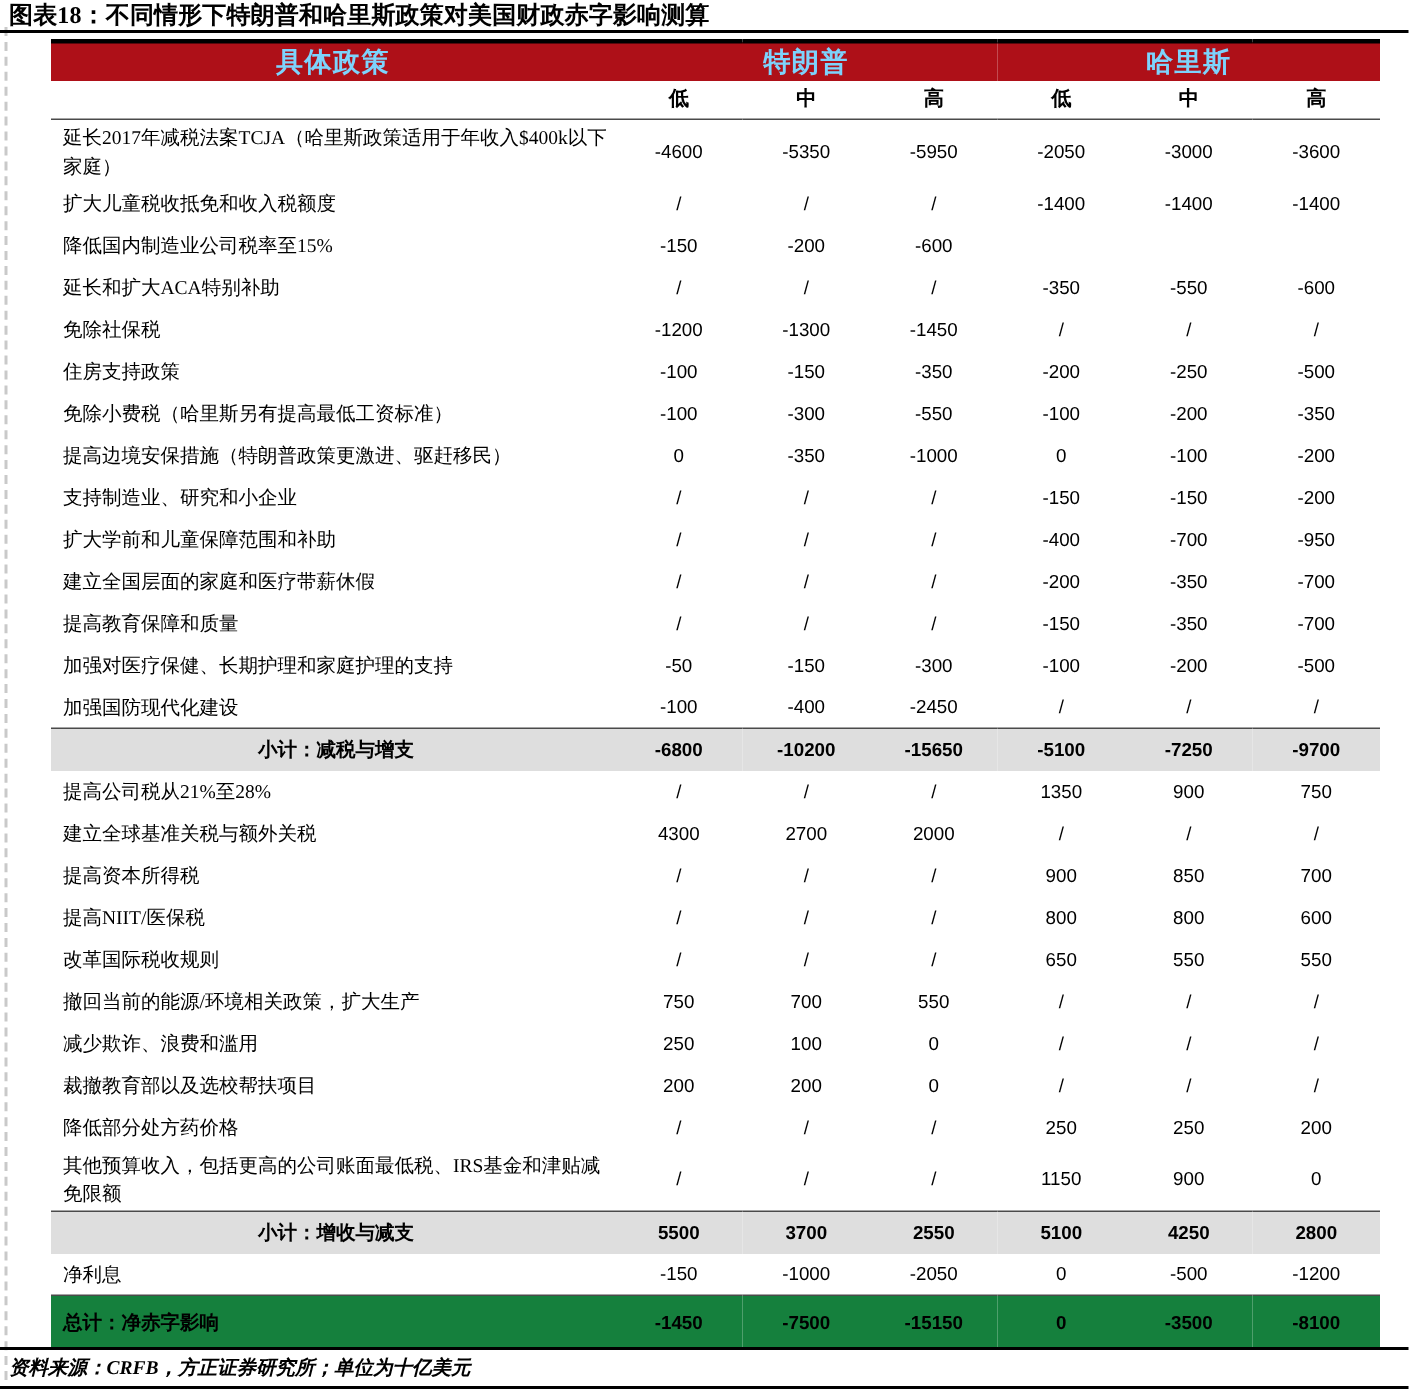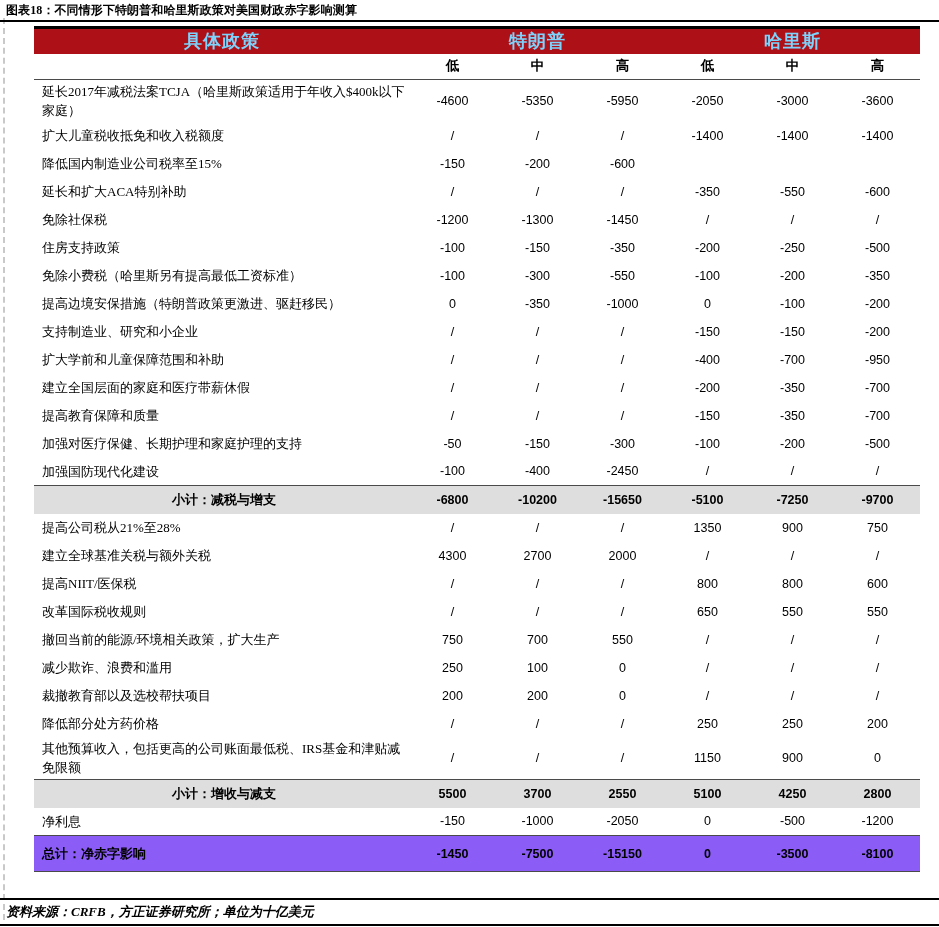--- a/index.html
+++ b/index.html
@@ -28,21 +28,21 @@
     border-left: 2px dashed #c9c9c9;
   }
 
   
   #figure-title {
     position: absolute;
     left: 6px;
     top: 0px;
     height: 21px;
     line-height: 21px;
-    font-size: 12px;
+    font-size: 16px;
     font-weight: bold;
     letter-spacing: 0.1px;
     white-space: nowrap;
   }
   #title-rule {
     position: absolute;
     left: 0px;
     top: 20px;
     width: 939px;
     height: 0;
@@ -111,21 +111,21 @@
     background: #dedede;
     font-weight: bold;
     height: 28px;
     border-top: 1.5px solid #4a4a4a;
     text-align: center;
   }
   tr.subtotal > td.policy { font-size: 13px; }
   tr.subtotal > td.num { font-size: 12.5px; font-weight: bold; }
 
   tr.total > td {
-    background: #8b5cf6;
+    background: #15803d;
     font-weight: bold;
     height: 36px;
     border-top: 1.5px solid #4a4a4a;
     border-bottom: 1.5px solid #4a4a4a;
   }
   tr.total > td.policy { font-size: 13px; }
   tr.total > td.num { font-size: 12.5px; font-weight: bold; }
 
   tr.netinterest > td { height: 28px; }
 
@@ -341,20 +341,29 @@
         <tr class="data">
           <td class="policy">建立全球基准关税与额外关税</td>
           <td class="num">4300</td>
           <td class="num">2700</td>
           <td class="num">2000</td>
           <td class="num">/</td>
           <td class="num">/</td>
           <td class="num">/</td>
         </tr>
         <tr class="data">
+          <td class="policy">提高资本所得税</td>
+          <td class="num">/</td>
+          <td class="num">/</td>
+          <td class="num">/</td>
+          <td class="num">900</td>
+          <td class="num">850</td>
+          <td class="num">700</td>
+        </tr>
+        <tr class="data">
           <td class="policy">提高NIIT/医保税</td>
           <td class="num">/</td>
           <td class="num">/</td>
           <td class="num">/</td>
           <td class="num">800</td>
           <td class="num">800</td>
           <td class="num">600</td>
         </tr>
         <tr class="data">
           <td class="policy">改革国际税收规则</td>

